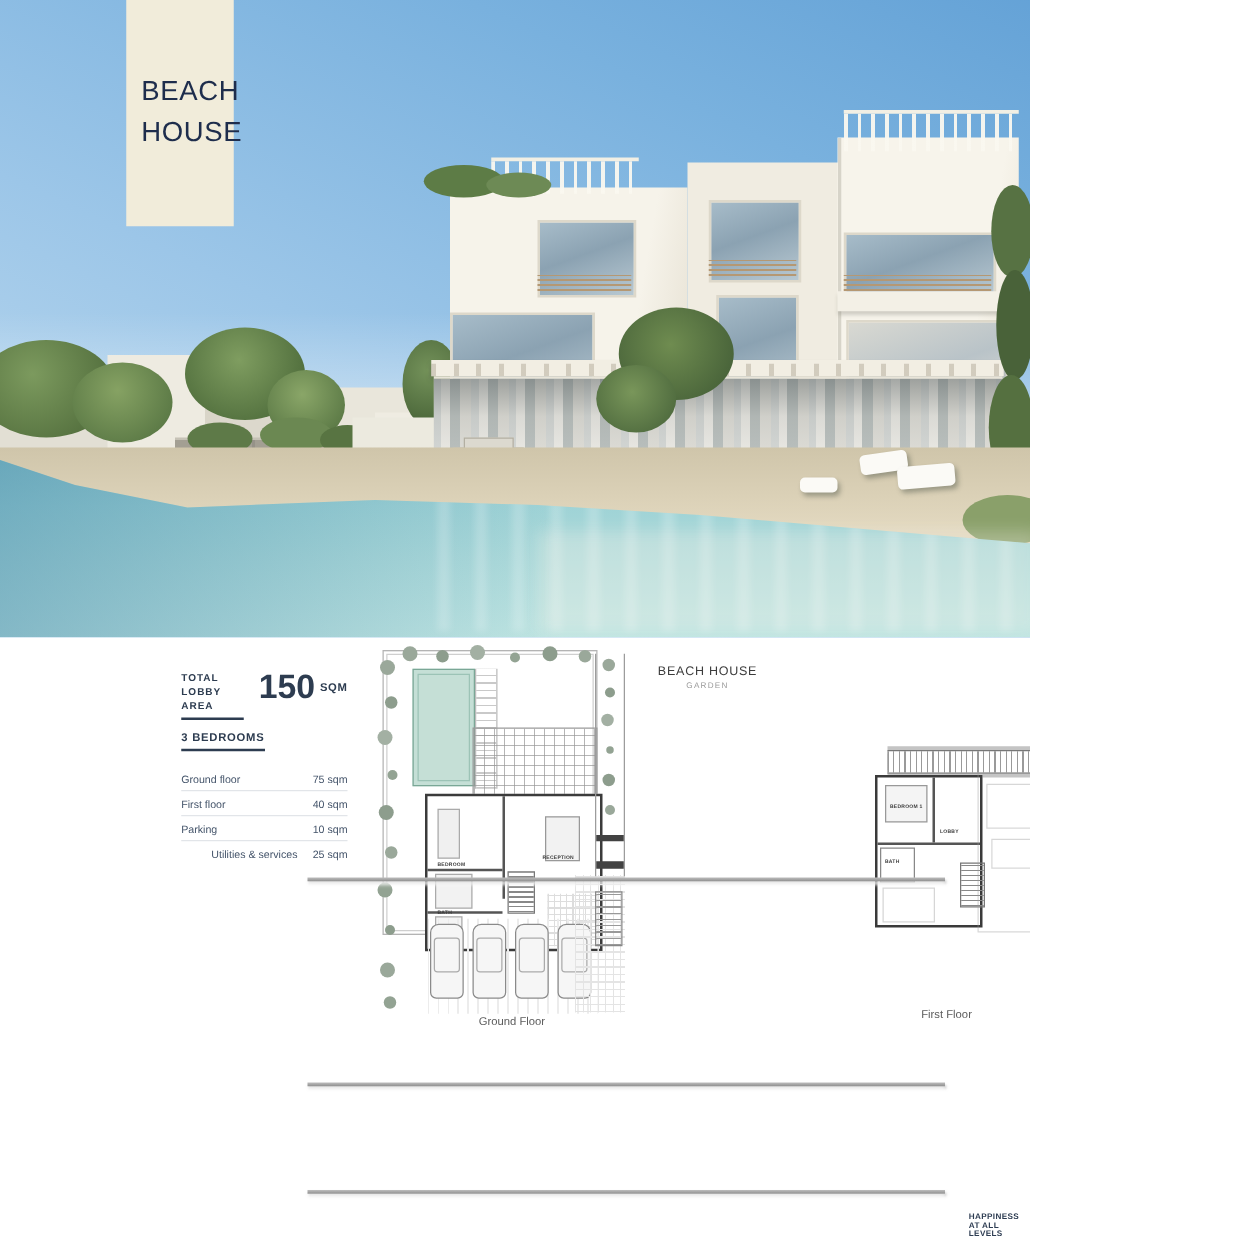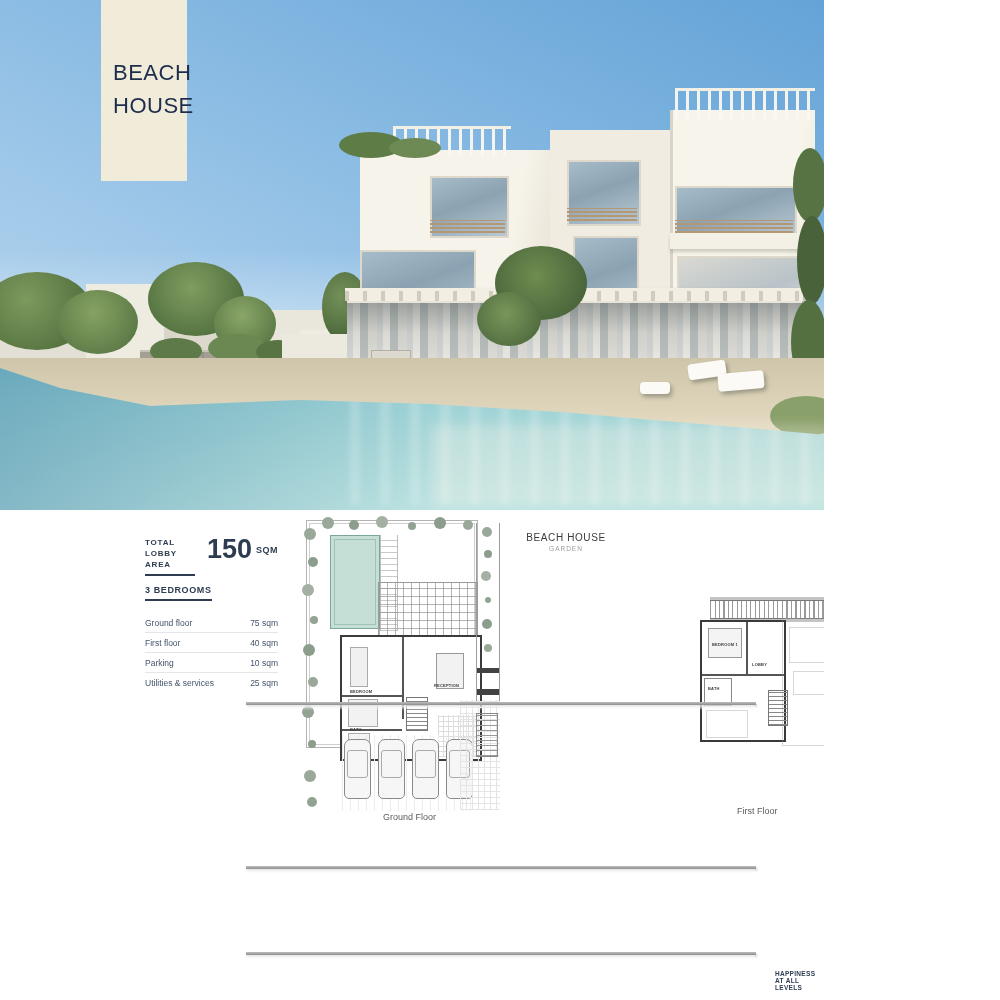--- a/index.html
+++ b/index.html
@@ -92,21 +92,21 @@
   .info-head{display:flex;align-items:flex-start;}
   .info-head .lbl{font-size:8px;font-weight:700;letter-spacing:.8px;line-height:11px;
      border-bottom:2px solid #2d3c50;padding-bottom:4px;}
   .info-head .big{font-size:27px;font-weight:700;margin-left:12px;line-height:24px;}
   .info-head .unit{font-size:9px;font-weight:700;margin-left:4px;margin-top:8px;letter-spacing:.5px;}
   .bedrooms{display:inline-block;font-size:9px;font-weight:700;letter-spacing:.6px;margin-top:9px;
      border-bottom:2px solid #2d3c50;padding-bottom:4px;}
   .itable{margin-top:12px;}
   .irow{display:flex;justify-content:space-between;font-size:8.5px;color:#44546a;
      padding:4.5px 0;border-bottom:1px solid #e2e5e9;}
-  .irow:last-child{border-bottom:none;}
+  .irow:last-child{border-bottom:none;margin-left:24px;}
 
   
   .gplan{position:absolute;left:306px;top:520px;width:196px;height:292px;}
   .gp-garden{position:absolute;left:0;top:0;width:170px;height:226px;border:1px solid #b4b4b4;
      box-shadow:inset 0 0 0 2px #fff,inset 0 0 0 3px #cfcfcf;}
   .dots{position:absolute;width:12px;height:12px;border-radius:50%;background:#9aa89a;}
   .gp-pool{position:absolute;left:24px;top:15px;width:48px;height:92px;background:#c5dfd6;border:1.5px solid #7aa796;}
   .gp-pool::after{content:"";position:absolute;inset:3px;border:1px solid #9cc3b6;}
   .gp-walk{position:absolute;left:74px;top:15px;width:16px;height:96px;
      background:repeating-linear-gradient(0deg,#c9c9c9 0 1px,rgba(0,0,0,0) 1px 6px);border-left:1px solid #bbb;border-right:1px solid #bbb;}

